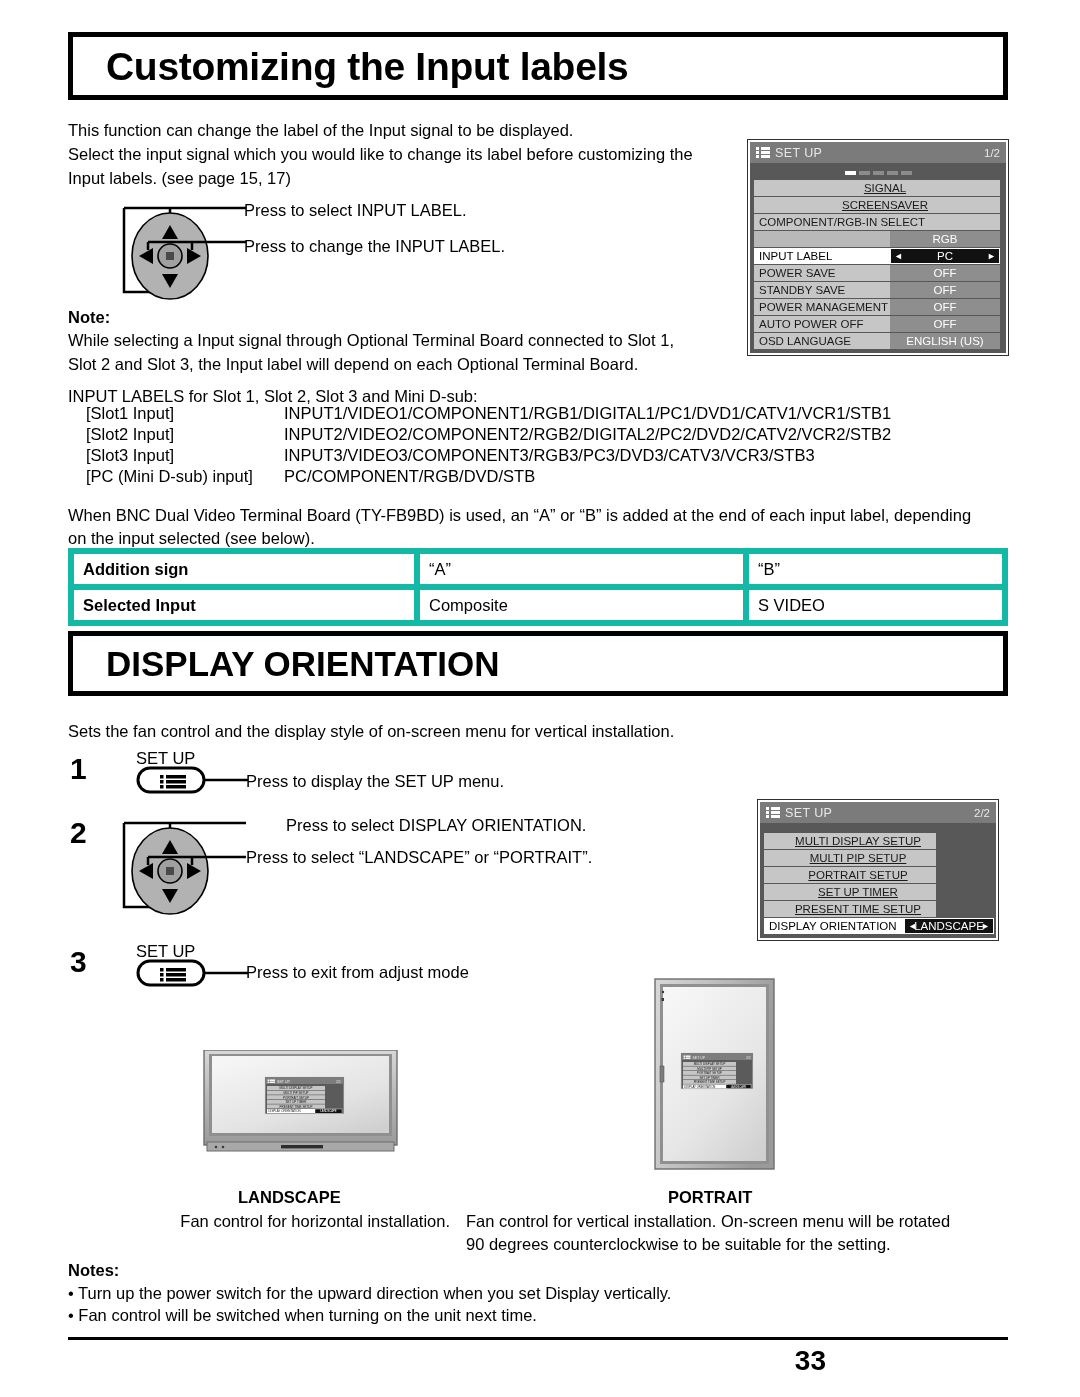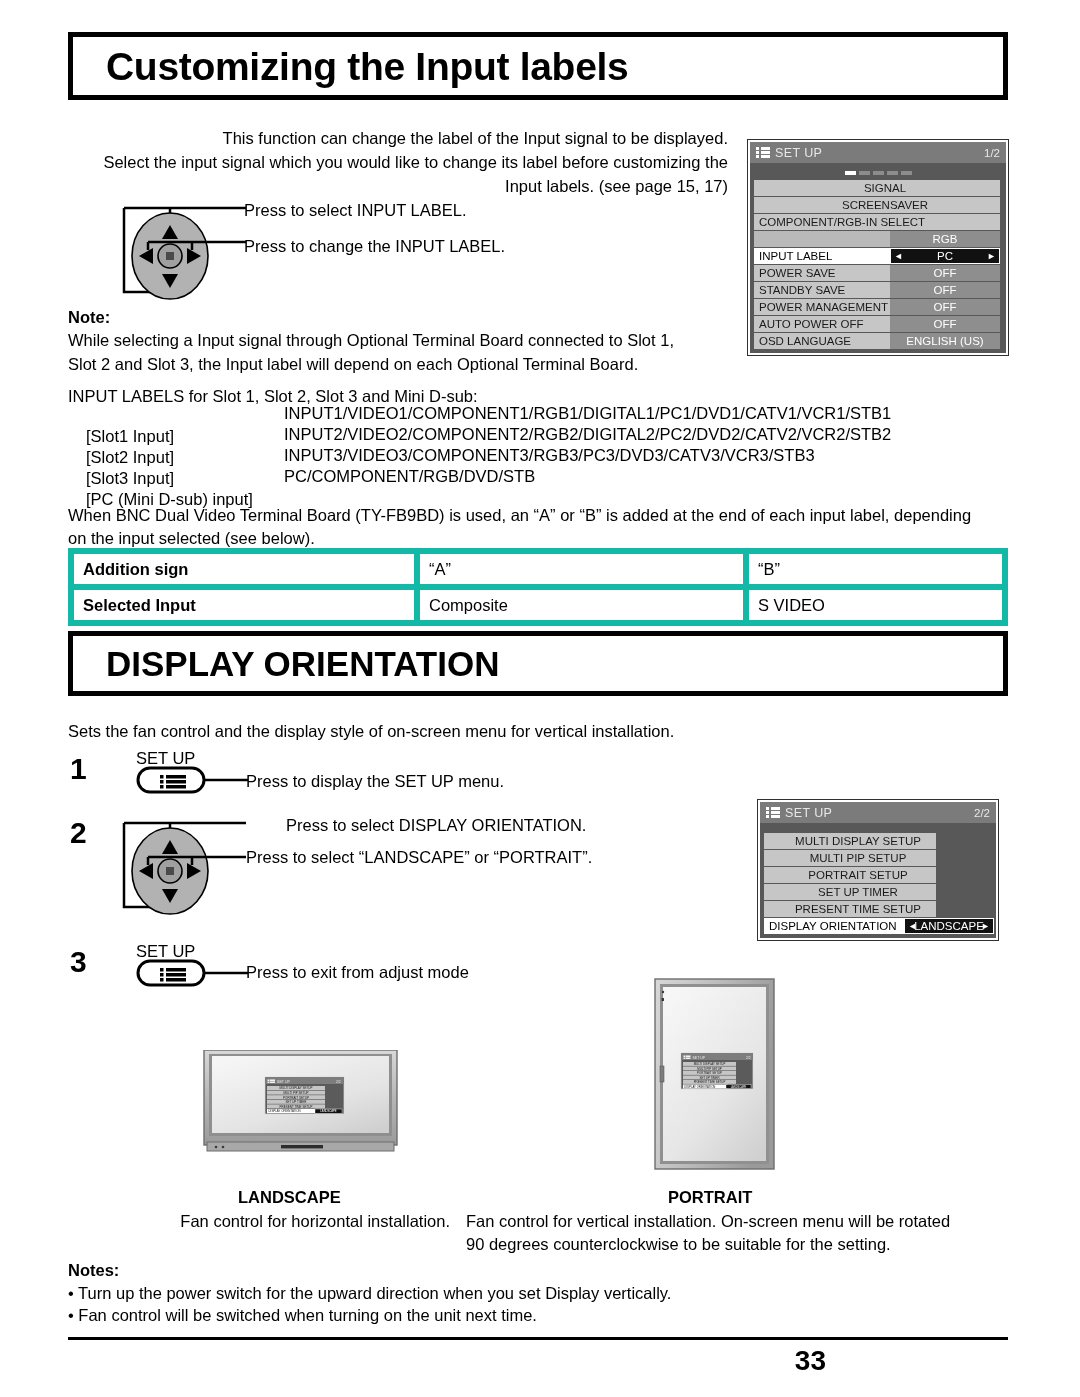--- a/index.html
+++ b/index.html
@@ -43,35 +43,35 @@
   
   .txt {
     position: absolute;
     font-size: 16.5px;
     line-height: 24px;
     white-space: pre-wrap;
   }
   .bold { font-weight: bold; }
 
   
-  #intro { left: 68px; top: 126px; width: 660px; text-align: right; }
+  #intro { left: 68px; top: 118px; width: 660px; }
   #note-label { left: 68px; top: 305px; font-weight: bold; }
   #note-body { left: 68px; top: 328px; width: 670px; }
   #labels-heading { left: 68px; top: 384px; }
 
   
   .slot-row {
     position: absolute;
     left: 86px;
     font-size: 16.5px;
     line-height: 21px;
     width: 930px;
     display: flex;
   }
-  .slot-row .slot-key { width: 198px; flex: 0 0 198px; margin-top: 23px; }
+  .slot-row .slot-key { width: 198px; flex: 0 0 198px; }
   .slot-row .slot-val { flex: 1 1 auto; }
   #slot-0 { top: 403px; }
   #slot-1 { top: 424px; }
   #slot-2 { top: 445px; }
   #slot-3 { top: 466px; }
 
   
   #bnc { left: 68px; top: 504px; width: 945px; line-height: 23px; }
 
   
@@ -190,21 +190,21 @@
   }
   .osd-cell-label {
     background: #c6c6c6;
     color: #1b1b1b;
     display: flex;
     align-items: center;
     padding-left: 5px;
     box-sizing: border-box;
     flex: 0 0 auto;
   }
-  .osd-cell-label.center { justify-content: center; padding-left: 16px; }
+  .osd-cell-label.center { justify-content: center; padding-left: 16px; text-decoration: underline; }
   .osd-cell-value {
     background: #8e8e8e;
     color: #ffffff;
     display: flex;
     align-items: center;
     justify-content: center;
     box-sizing: border-box;
     flex: 0 0 auto;
   }
   .osd-row.sel .osd-cell-label {

